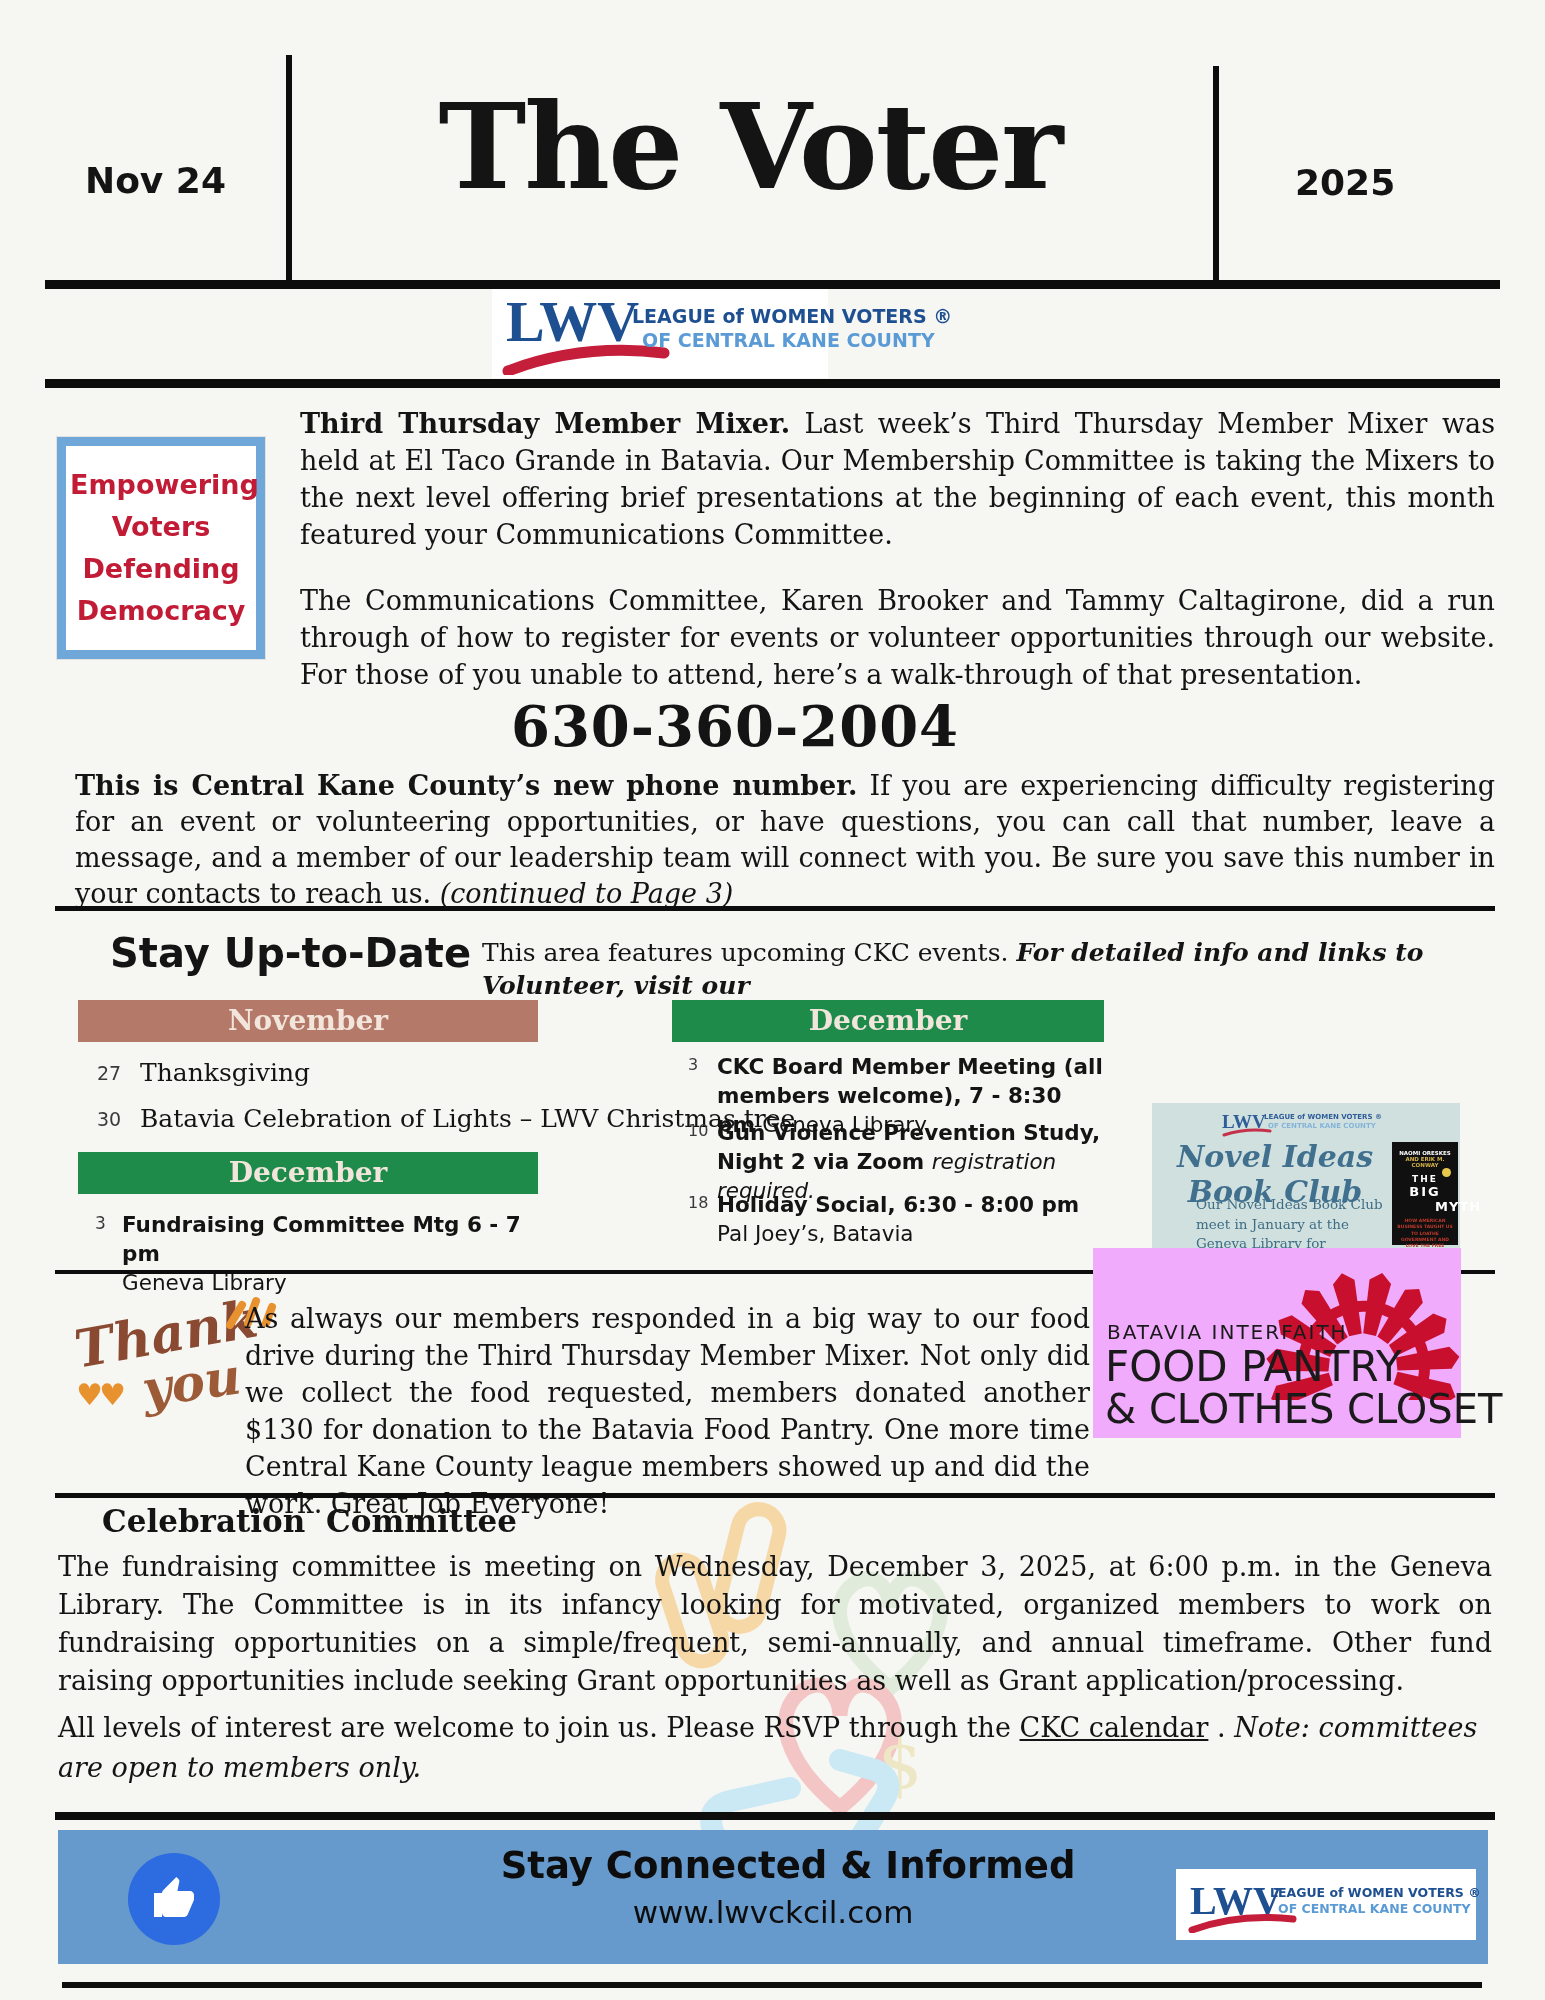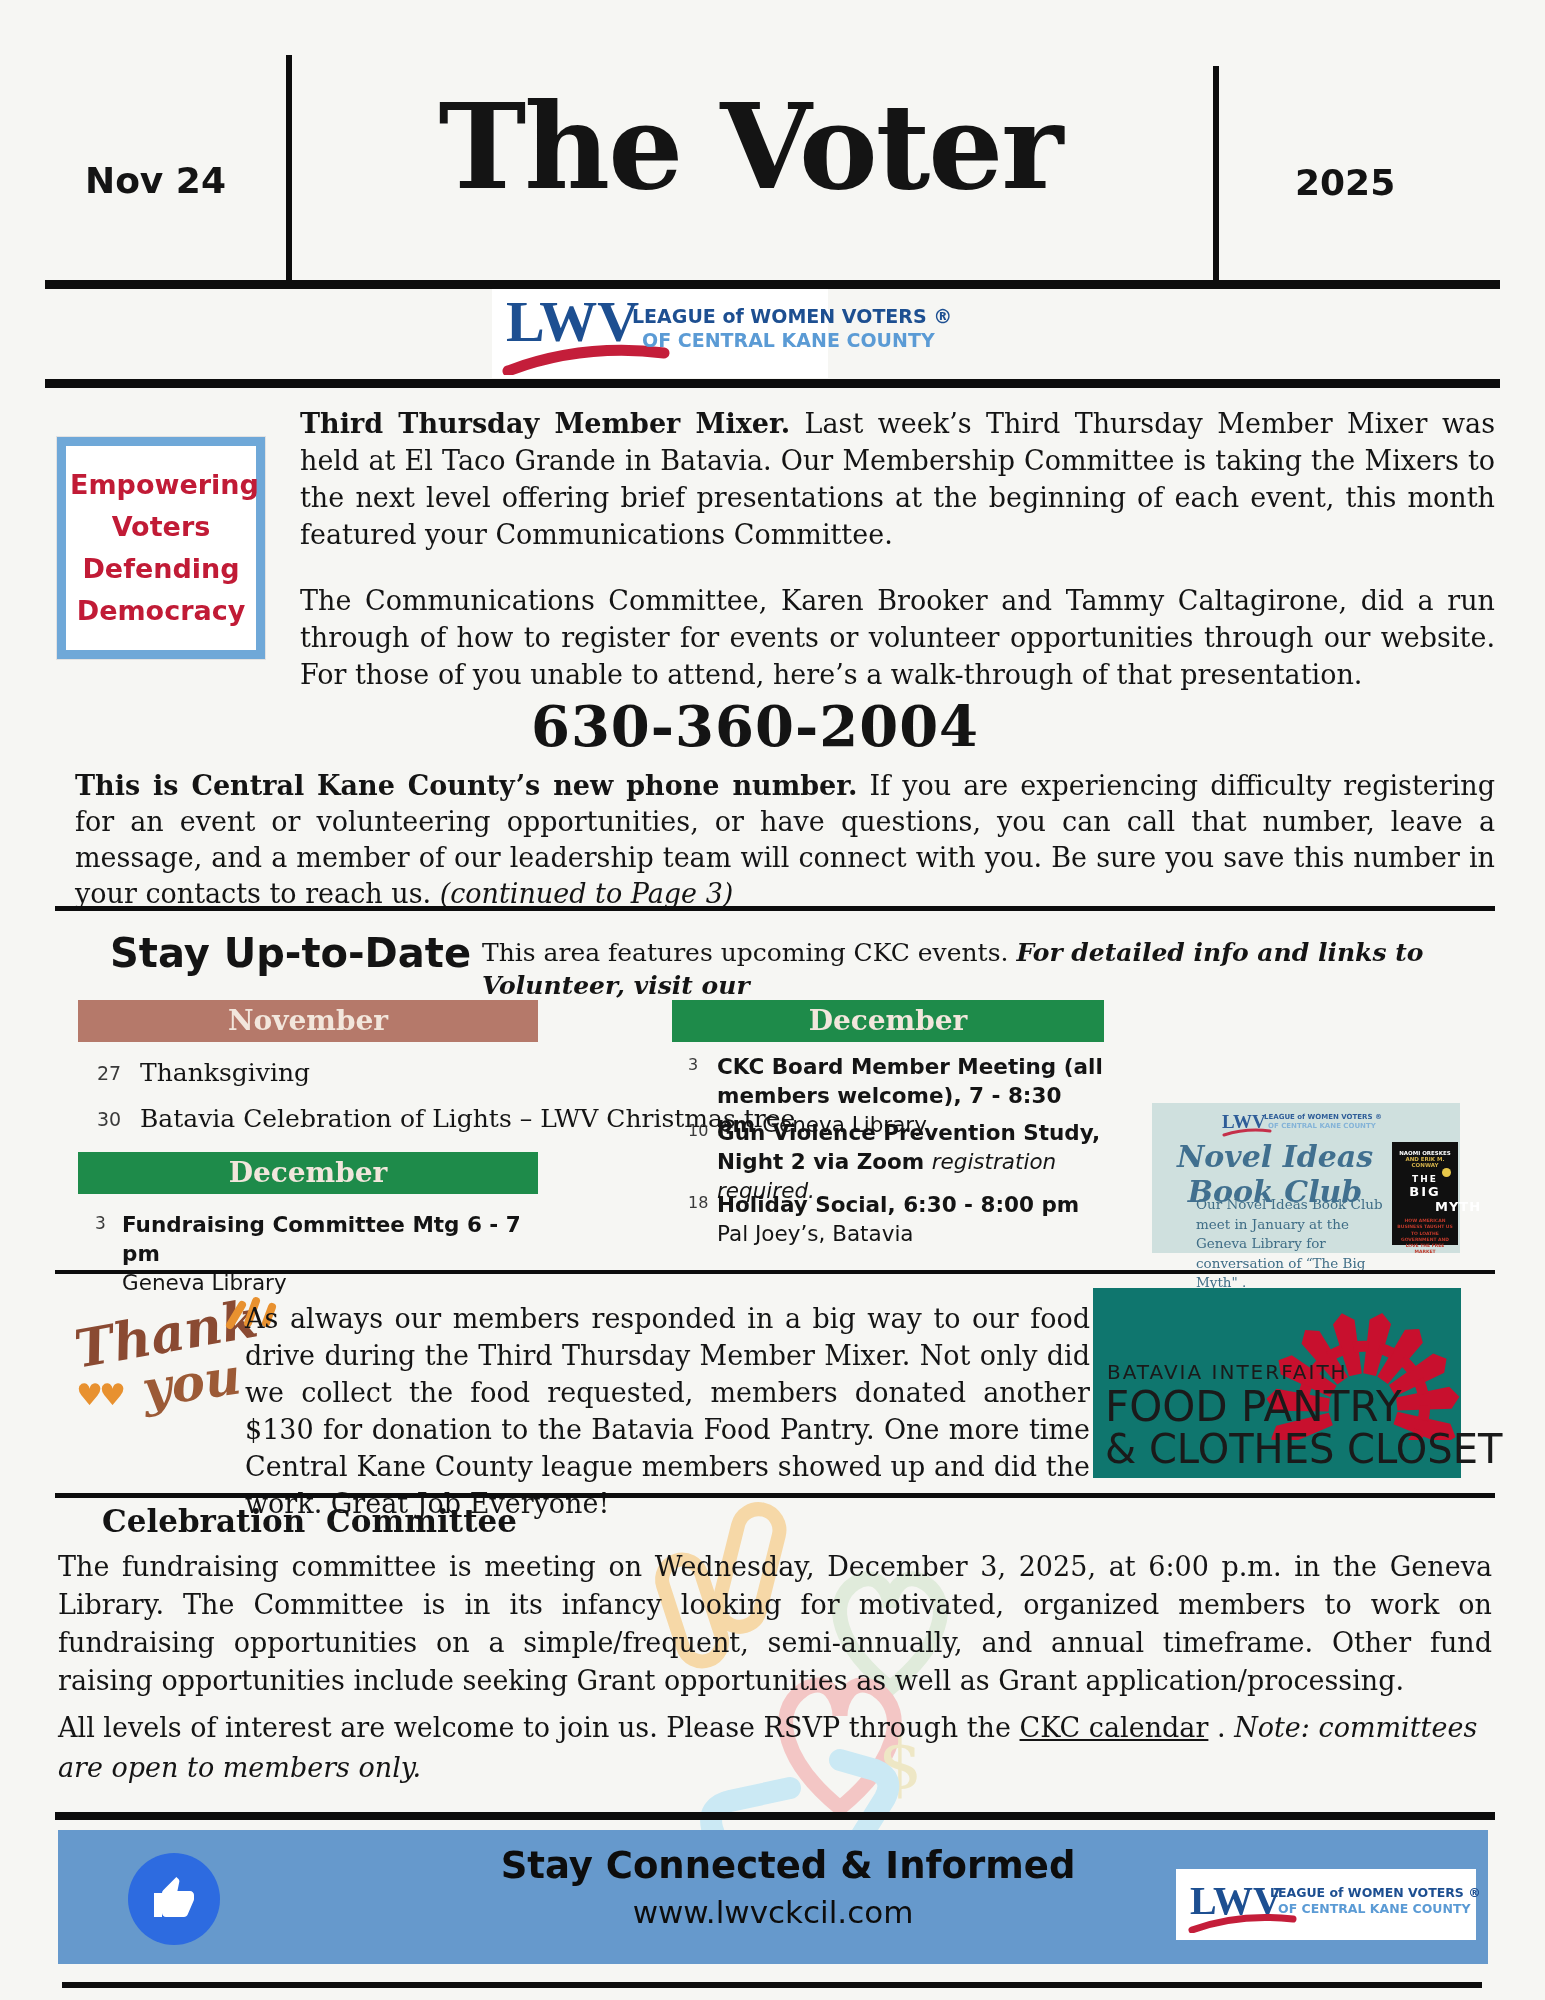--- a/index.html
+++ b/index.html
@@ -12,21 +12,21 @@
   .vbar{background:#0d0d0d;width:6px;}
   .just{text-align:justify;}
   .b{font-weight:bold;}
   .i{font-style:italic;}
   .masthead-title{font-size:118px;font-weight:bold;letter-spacing:-2px;line-height:1;}
   .issue{font-size:36px;font-weight:bold;}
   .bodytext{font-size:27px;line-height:37px;}
   .motto-box{border:9px solid #6fa8d8;background:#ffffff;box-shadow:0 0 0 1px #e2e2e2;
              text-align:center;color:#c11b36;}
   .motto-box div{font-size:27px;line-height:42px;font-weight:bold;}
-  .phone{font-size:56px;font-weight:bold;letter-spacing:1px;text-align:center;margin-left:20px;}
+  .phone{font-size:56px;font-weight:bold;letter-spacing:1px;text-align:center;}
   .cal-head{font-size:28px;font-weight:bold;color:#f2e6dc;text-align:center;line-height:42px;}
   .nov{background:#b5796a;}
   .dec{background:#1e8b4a;}
   .ev-serif{font-size:25px;}
   .ev-date{font-size:19px;color:#3a3a3a;}
   .ev-sans{font-size:21.5px;line-height:29px;}
   .lwv-letters{font-family:"Liberation Serif",serif;font-weight:bold;color:#1d4f91;}
   .lwv-l1{color:#1d4f91;font-weight:bold;}
   .lwv-l2{color:#5b9bd5;font-weight:bold;}
   .card{background:#cfe0de;}
@@ -156,21 +156,21 @@
     <svg class="abs" style="left:150px;top:-6px;" width="60" height="44" viewBox="0 0 60 44">
       <g stroke="#e8912f" stroke-width="8" stroke-linecap="round">
         <line x1="8" y1="36" x2="20" y2="16"></line>
           <line x1="26" y1="34" x2="34" y2="12"></line>
           <line x1="44" y1="34" x2="50" y2="18"></line>
       </g>
     </svg>
   </div>
   <div class="abs bodytext just" style="left:245px;top:1300px;width:845px;">As always our members responded in a big way to our food drive during the Third Thursday Member Mixer. Not only did we collect the food requested, members donated another $130 for donation to the Batavia Food Pantry. One more time Central Kane County league members showed up and did the work.  Great Job Everyone!</div>
 
-  <div class="abs" style="left:1093px;top:1288px;width:368px;height:190px;background:#0f766e;">
+  <div class="abs" style="left:1093px;top:1248px;width:368px;height:190px;background:#f0abfc;">
     <svg class="abs" style="left:120px;top:2px;" width="248" height="150" viewBox="0 0 248 150">
       <defs>
           <path id="blade" d="M-7 -34 L-12 -88 L-1 -97 L10 -88 L6 -34 Z" fill="#c8102e"></path>
         </defs>
       <g transform="translate(150,118)">
         <use href="#blade" transform="rotate(-108)"></use>
           <use href="#blade" transform="rotate(-84)"></use>
         <use href="#blade" transform="rotate(-60)"></use>
           <use href="#blade" transform="rotate(-36)"></use>
         <use href="#blade" transform="rotate(-12)"></use>

